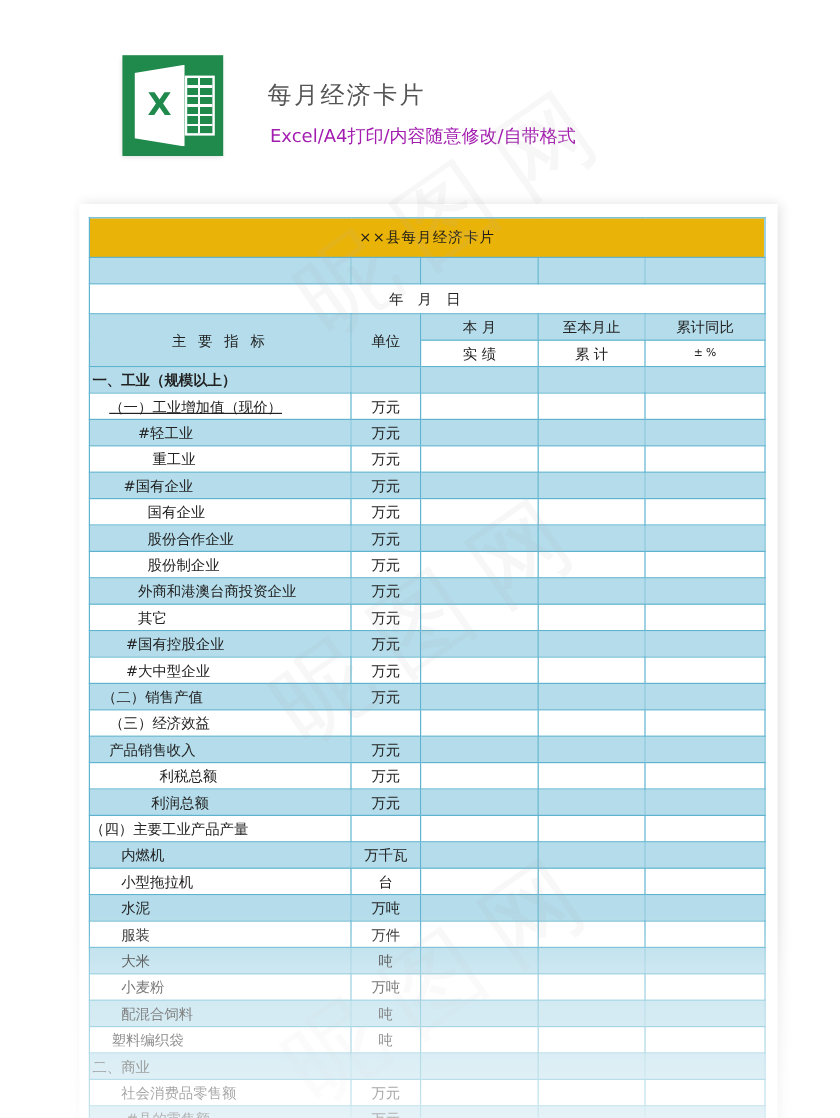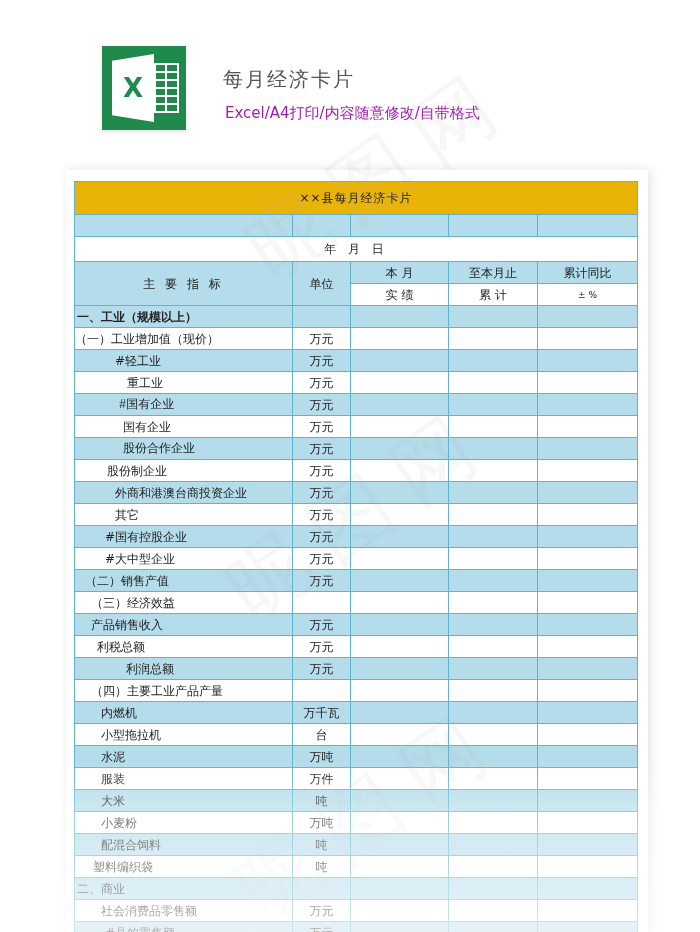--- a/index.html
+++ b/index.html
@@ -120,63 +120,63 @@
         <td class="white hdr" style="font-size:9px">± %</td>
       </tr>
     <tr>
           <td class="blue lbl" style="padding-left: 2px; font-weight: bold;">一、工业（规模以上）</td>
           <td class="blue unit"></td>
           <td class="blue"></td>
           <td class="blue"></td>
           <td class="blue"></td>
         </tr>
         <tr>
-          <td class="white lbl" style="">（一）工业增加值（现价）</td>
+          <td class="white lbl" style="padding-left: 16px; text-decoration: underline;">（一）工业增加值（现价）</td>
           <td class="white unit">万元</td>
           <td class="white"></td>
           <td class="white"></td>
           <td class="white"></td>
         </tr>
         <tr>
           <td class="blue lbl" style="padding-left: 40px;">#轻工业</td>
           <td class="blue unit">万元</td>
           <td class="blue"></td>
           <td class="blue"></td>
           <td class="blue"></td>
         </tr>
         <tr>
           <td class="white lbl" style="padding-left: 52px;">重工业</td>
           <td class="white unit">万元</td>
           <td class="white"></td>
           <td class="white"></td>
           <td class="white"></td>
         </tr>
         <tr>
-          <td class="blue lbl" style="padding-left: 44px; font-family: Liberation Mono, monospace;">#国有企业</td>
+          <td class="blue lbl" style="padding-left: 28px;">#国有企业</td>
           <td class="blue unit">万元</td>
           <td class="blue"></td>
           <td class="blue"></td>
           <td class="blue"></td>
         </tr>
         <tr>
           <td class="white lbl" style="padding-left: 48px;">国有企业</td>
           <td class="white unit">万元</td>
           <td class="white"></td>
           <td class="white"></td>
           <td class="white"></td>
         </tr>
         <tr>
-          <td class="blue lbl" style="padding-left: 48px; font-family: Liberation Mono, monospace;">股份合作企业</td>
-          <td class="blue unit">万元</td>
-          <td class="blue"></td>
-          <td class="blue"></td>
-          <td class="blue"></td>
-        </tr>
-        <tr>
-          <td class="white lbl" style="padding-left: 32px;">股份制企业</td>
+          <td class="blue lbl" style="padding-left: 48px;">股份合作企业</td>
+          <td class="blue unit">万元</td>
+          <td class="blue"></td>
+          <td class="blue"></td>
+          <td class="blue"></td>
+        </tr>
+        <tr>
+          <td class="white lbl" style="padding-left: 48px;">股份制企业</td>
           <td class="white unit">万元</td>
           <td class="white"></td>
           <td class="white"></td>
           <td class="white"></td>
         </tr>
         <tr>
           <td class="blue lbl" style="padding-left: 40px;">外商和港澳台商投资企业</td>
           <td class="blue unit">万元</td>
           <td class="blue"></td>
           <td class="blue"></td>
@@ -218,35 +218,35 @@
           <td class="white"></td>
         </tr>
         <tr>
           <td class="blue lbl" style="padding-left: 16px;">产品销售收入</td>
           <td class="blue unit">万元</td>
           <td class="blue"></td>
           <td class="blue"></td>
           <td class="blue"></td>
         </tr>
         <tr>
-          <td class="white lbl" style="padding-left: 22px;">利税总额</td>
+          <td class="white lbl" style="padding-left: 58px;">利税总额</td>
           <td class="white unit">万元</td>
           <td class="white"></td>
           <td class="white"></td>
           <td class="white"></td>
         </tr>
         <tr>
           <td class="blue lbl" style="padding-left: 51px;">利润总额</td>
           <td class="blue unit">万元</td>
           <td class="blue"></td>
           <td class="blue"></td>
           <td class="blue"></td>
         </tr>
         <tr>
-          <td class="white lbl" style="padding-left: 16px;">（四）主要工业产品产量</td>
+          <td class="white lbl" style="">（四）主要工业产品产量</td>
           <td class="white unit"></td>
           <td class="white"></td>
           <td class="white"></td>
           <td class="white"></td>
         </tr>
         <tr>
           <td class="blue lbl" style="padding-left: 26px;">内燃机</td>
           <td class="blue unit">万千瓦</td>
           <td class="blue"></td>
           <td class="blue"></td>

